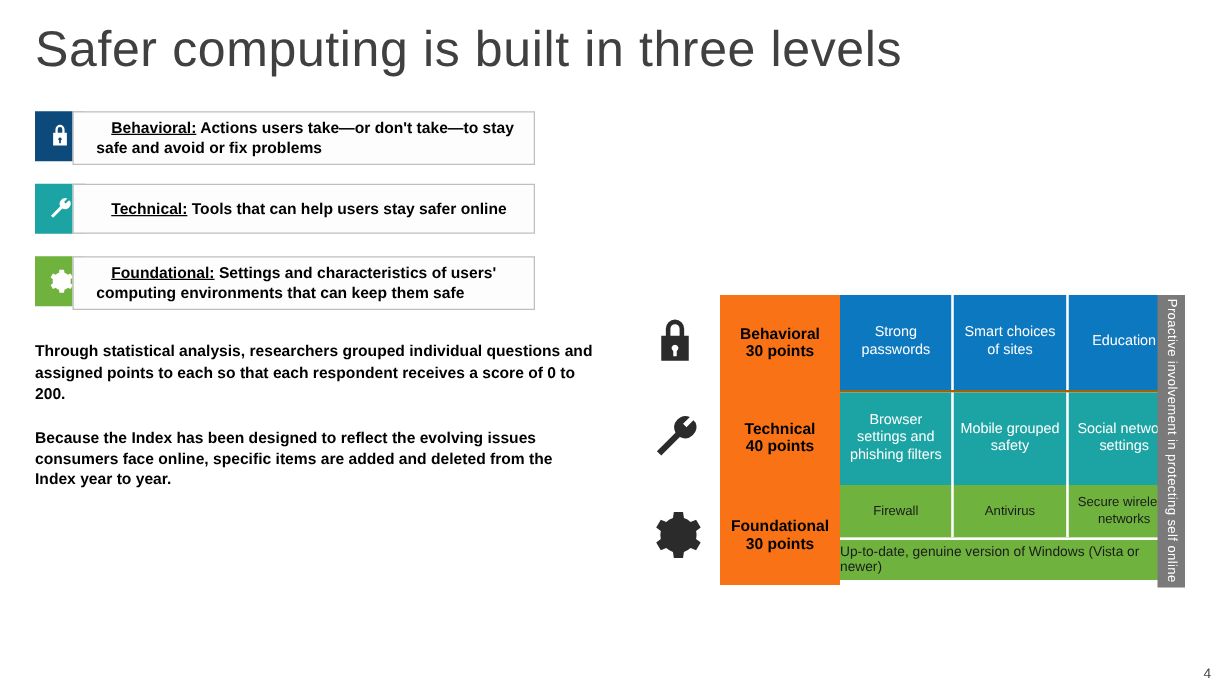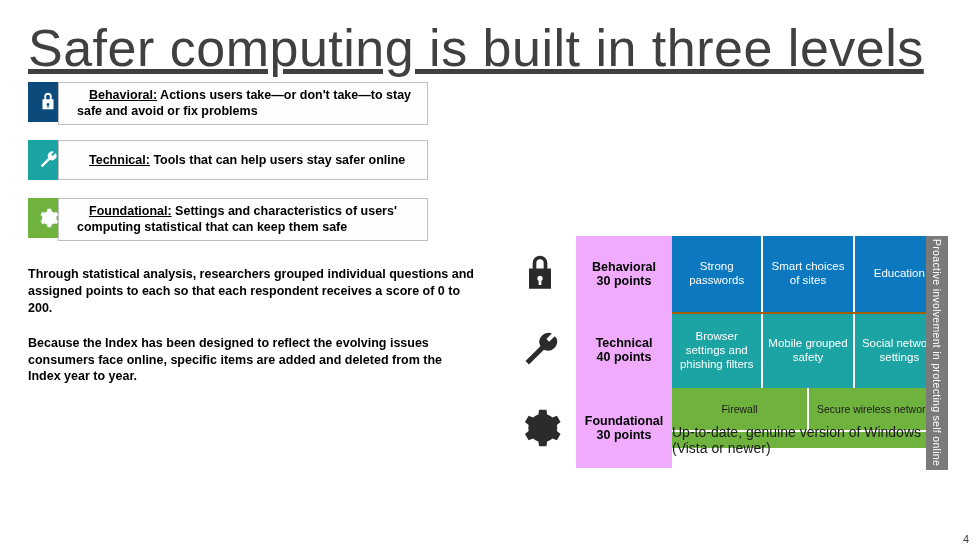--- a/index.html
+++ b/index.html
@@ -1,48 +1,48 @@
 <!DOCTYPE html>
 <html><head>
 <meta charset="utf-8">
 <style>
   * { box-sizing: border-box; margin: 0; padding: 0; }
   html, body { width: 979px; height: 551px; font-family: "Segoe UI", Arial, sans-serif; background: #fff; color: #000; }
   .slide { position: relative; width: 979px; height: 551px; padding: 18px 28px 0 28px; }
-  .title { font-size: 52px; font-weight: 300; color: #404040; letter-spacing: 0.5px; margin-bottom: 0; text-decoration: underline; }
+  .title { font-size: 40px; font-weight: 300; color: #404040; letter-spacing: 0.5px; margin-bottom: 22px; }
   .content { display: flex; }
   .left { width: 468px; }
   .right { position: absolute; left: 504px; top: 236px; width: 440px; }
   .legend { margin-bottom: 24px; }
   .legend-item { position: relative; height: 48px; margin-bottom: 10px; }
   .legend-icon { position: absolute; left: 0; top: 4px; width: 40px; height: 40px; display: flex; align-items: center; justify-content: center; }
   .legend-text-box { position: absolute; left: 30px; top: 4px; width: 370px; min-height: 40px; border: 1px solid #bfbfbf; background: #fdfdfd; padding: 4px 8px 4px 18px; font-size: 12.5px; line-height: 1.3; font-weight: bold; display: flex; align-items: center; }
   .legend-text-box .u { text-decoration: underline; padding-left: 12px; }
   .blue-bg  { background: #0c4a7c; }
   .teal-bg  { background: #1ca3a3; }
   .green-bg { background: #6fb33e; }
   .para { font-size: 12.5px; font-weight: bold; line-height: 1.35; margin-top: 18px; width: 450px; }
   
   .grid { position: relative; width: 440px; }
   .row { display: flex; align-items: stretch; }
   .rowlabel { width: 72px; display: flex; align-items: center; justify-content: center; }
-  .rowtext { width: 96px; padding: 6px 4px; display: flex; flex-direction: column; align-items: center; justify-content: center; text-align: center; font-size: 12.5px; font-weight: 600; background: #f0abfc; }
+  .rowtext { width: 96px; padding: 6px 4px; display: flex; flex-direction: column; align-items: center; justify-content: center; text-align: center; font-size: 12.5px; font-weight: 600; background: #f97316; }
   .cells { flex: 1; display: flex; }
   .cell { flex: 1; display: flex; align-items: center; justify-content: center; text-align: center; color: #fff; font-size: 11.5px; padding: 6px 4px; line-height: 1.2; }
   .cell.blue  { background: #0c78c0; }
   .cell.teal  { background: #1ca3a3; }
   .cell.green { background: #6fb33e; color: #1a1a1a; font-size: 10.5px; }
   .cell + .cell { border-left: 2px solid #fff; }
   .row + .row .cells { border-top: 2px solid #a16207; }
   .row1 { height: 76px; }
   .row2 { height: 76px; }
   .row3 { height: 80px; }
   .grn-top { display: flex; height: 42px; }
   .grn-top .cell { flex: 1; }
-  .grn-bot { height: 18px; display: flex; align-items: center; justify-content: center; color: #1a1a1a; font-size: 14px; background: #6fb33e; border-top: 2px solid #fff; }
+  .grn-bot { height: 34px; display: flex; align-items: center; justify-content: center; color: #1a1a1a; font-size: 11px; background: #6fb33e; border-top: 2px solid #fff; }
   .grn-wrap { flex: 1; display: flex; flex-direction: column; }
   .sidebar { position: absolute; right: -4px; top: 0; height: 234px; width: 22px; background: #7a7a7a; color: #fff; font-size: 10.5px; display: flex; align-items: center; justify-content: center; writing-mode: vertical-rl; text-orientation: mixed; letter-spacing: 0.3px; }
   .pagenum { position: absolute; right: 10px; bottom: 6px; font-size: 11px; color: #444; }
   
   .ic { fill: #fff; }
 </style>
 </head>
 <body>
 
 <div class="slide">
@@ -74,21 +74,21 @@
           </div>
         </div>
 
         <div class="legend-item">
           <div class="legend-icon green-bg">
             <svg width="22" height="22" viewBox="0 0 24 24">
                 <path class="ic" d="M12 8a4 4 0 1 0 0 8 4 4 0 0 0 0-8zm9.4 4a7.5 7.5 0 0 0-.2-1.7l2-1.6-2-3.4-2.4 1a7.5 7.5 0 0 0-2.9-1.7L15.5 2h-4l-.4 2.6a7.5 7.5 0 0 0-2.9 1.7l-2.4-1-2 3.4 2 1.6a7.5 7.5 0 0 0 0 3.4l-2 1.6 2 3.4 2.4-1a7.5 7.5 0 0 0 2.9 1.7l.4 2.6h4l.4-2.6a7.5 7.5 0 0 0 2.9-1.7l2.4 1 2-3.4-2-1.6c.1-.6.2-1.1.2-1.7z"></path>
               </svg>
           </div>
           <div class="legend-text-box">
-            <span><span class="u">Foundational:</span> <span>Settings and characteristics of users' computing statistical that can keep them safe</span></span>
+            <span><span class="u">Foundational:</span> <span>Settings and characteristics of users' computing environments that can keep them safe</span></span>
           </div>
         </div>
 
       </div>
 
       <p class="para">Through statistical analysis, researchers grouped individual questions and assigned points to each so that each respondent receives a score of 0 to 200.</p>
       <p class="para">Because the Index has been designed to reflect the evolving issues consumers face online, specific items are added and deleted from the Index year to year.</p>
     </div>
 
     <div class="right">
@@ -134,20 +134,21 @@
                 <path fill="#2b2b2b" d="M12 8a4 4 0 1 0 0 8 4 4 0 0 0 0-8zm9.4 4a7.5 7.5 0 0 0-.2-1.7l2-1.6-2-3.4-2.4 1a7.5 7.5 0 0 0-2.9-1.7L15.5 2h-4l-.4 2.6a7.5 7.5 0 0 0-2.9 1.7l-2.4-1-2 3.4 2 1.6a7.5 7.5 0 0 0 0 3.4l-2 1.6 2 3.4 2.4-1a7.5 7.5 0 0 0 2.9 1.7l.4 2.6h4l.4-2.6a7.5 7.5 0 0 0 2.9-1.7l2.4 1 2-3.4-2-1.6c.1-.6.2-1.1.2-1.7z"></path>
               </svg>
           </div>
           <div class="rowtext">
             <span>Foundational</span>
             <span>30 points</span>
           </div>
           <div class="grn-wrap">
             <div class="grn-top">
               <div class="cell green">Firewall</div>
+              <div class="cell green">Antivirus</div>
               <div class="cell green">Secure wireless networks</div>
             </div>
             <div class="grn-bot">Up-to-date, genuine version of Windows (Vista or newer)</div>
           </div>
         </div>
 
         <div class="sidebar">Proactive involvement in protecting self online</div>
       </div>
     </div>
   </div>

